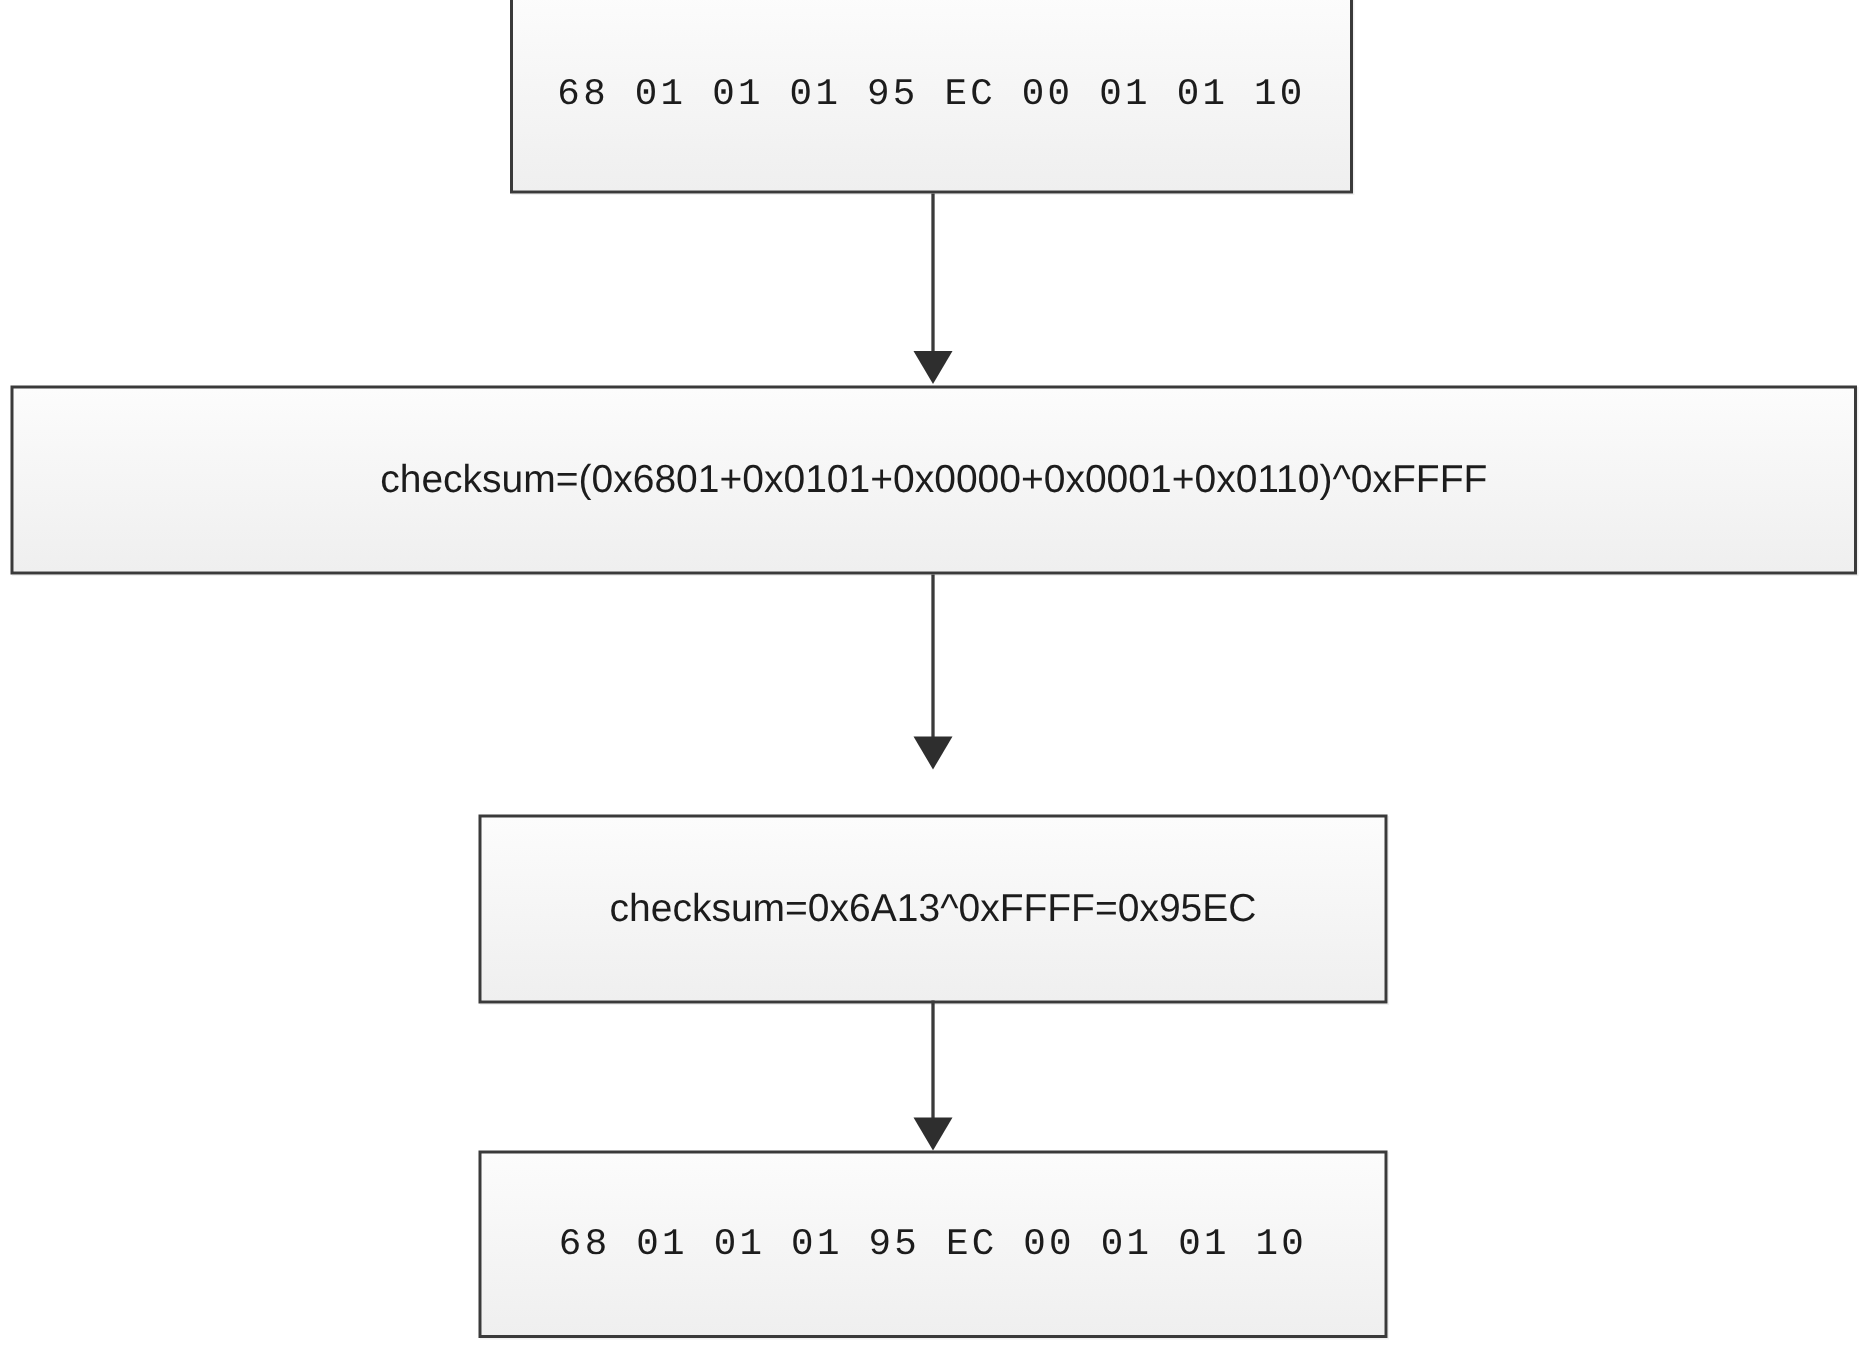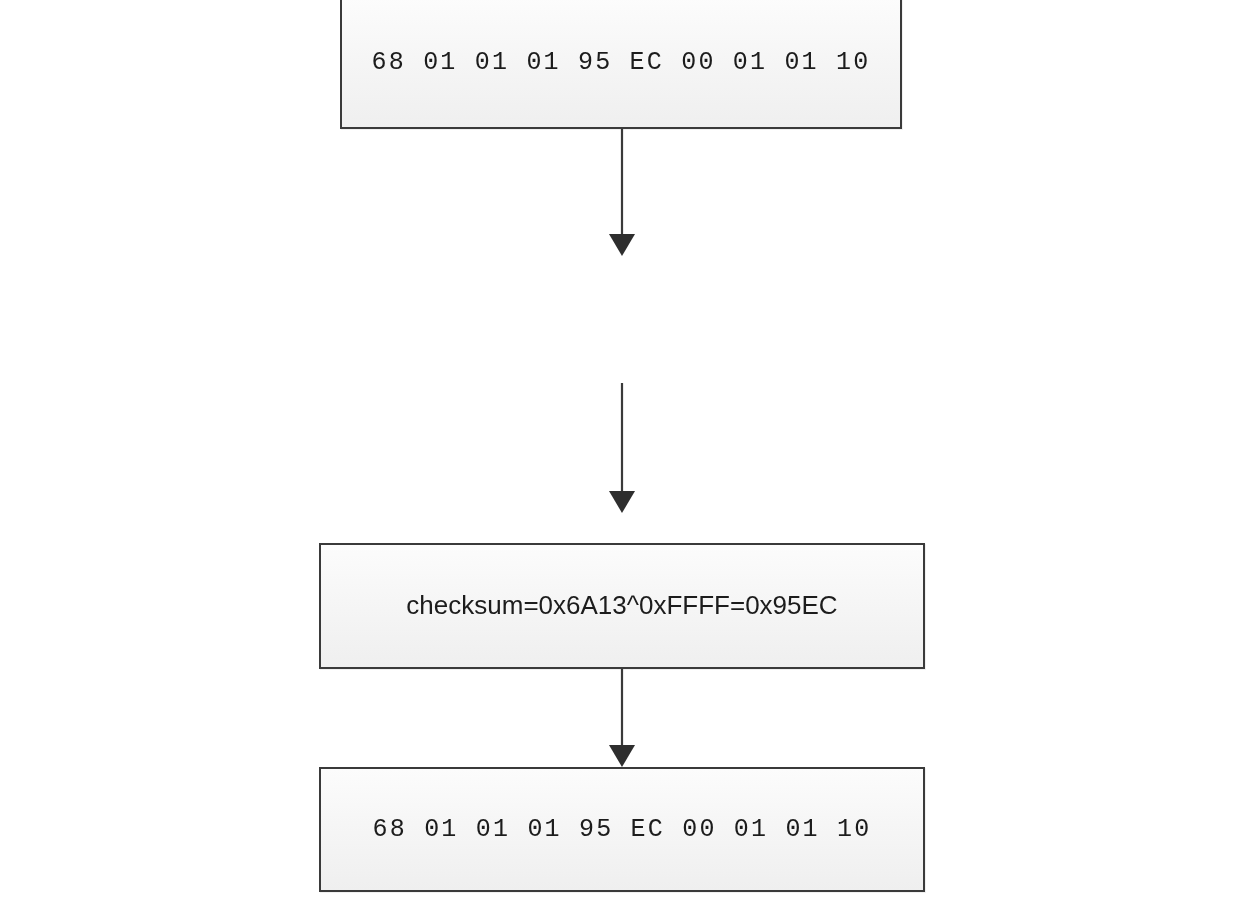--- a/index.html
+++ b/index.html
@@ -127,20 +127,23 @@
     <g>
       <line class="conn-line" x1="618" y1="639" x2="618" y2="757"></line>
       <polygon class="conn-head" points="618,767 605,745 631,745"></polygon>
     </g>
   </svg>
 
   <div class="node hex" id="node-packet-in">
     <span class="label">68 01 01 01 95 EC 00 01 01 10</span>
   </div>
 
+  <div class="node formula" id="node-checksum-formula">
+    <span class="label">checksum=(0x6801+0x0101+0x0000+0x0001+0x0110)^0xFFFF</span>
+  </div>
 
   <div class="node formula" id="node-checksum-result">
     <span class="label">checksum=0x6A13^0xFFFF=0x95EC</span>
   </div>
 
   <div class="node hex" id="node-packet-out">
     <span class="label">68 01 01 01 95 EC 00 01 01 10</span>
   </div>
 
 </div>

